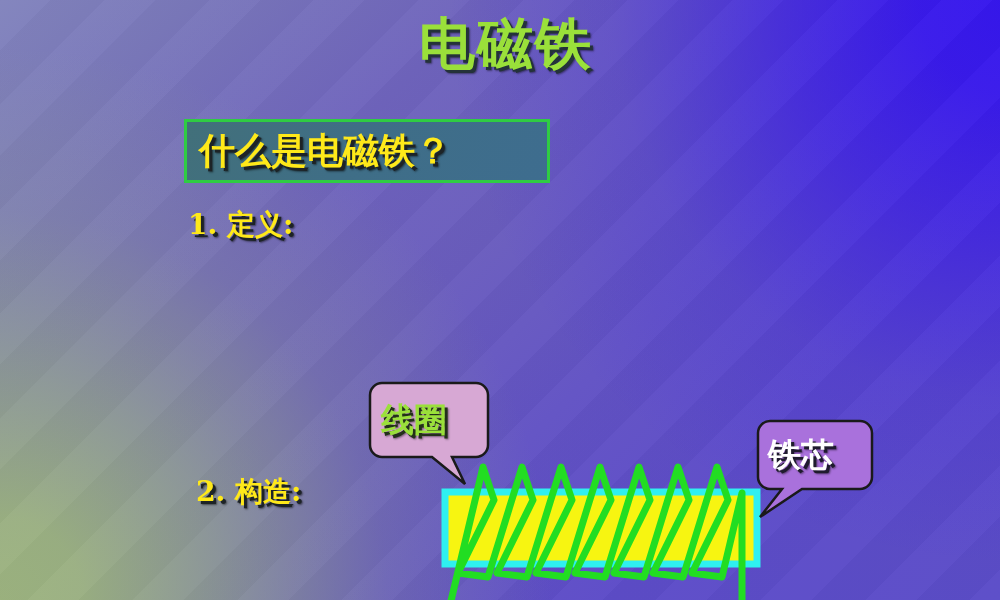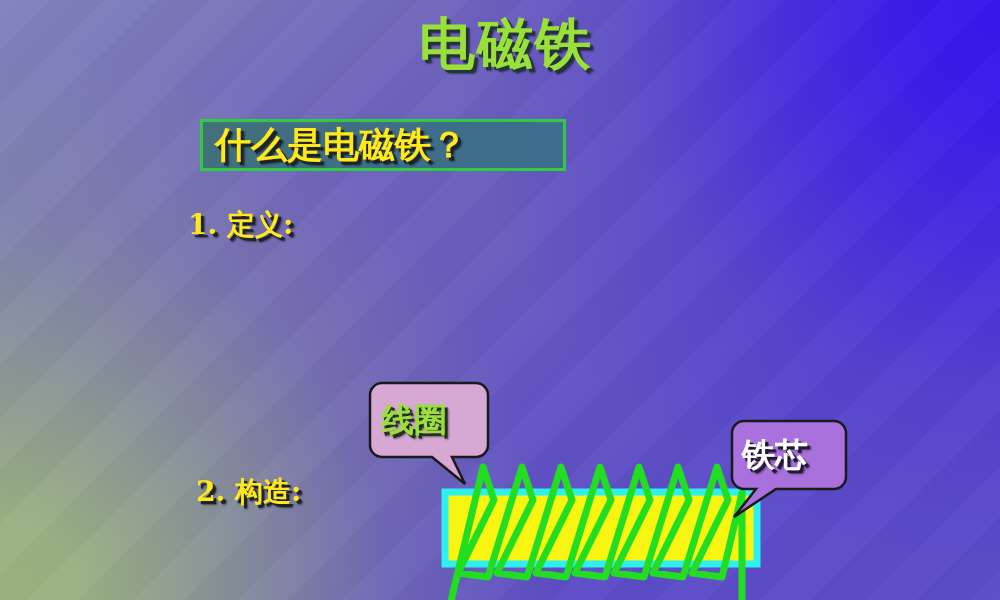--- a/index.html
+++ b/index.html
@@ -63,28 +63,27 @@
     font-weight: bold;
     letter-spacing: 2px;
     color: #9ae03a;
     text-shadow: 3px 3px 0 #24323a, 4px 4px 2px rgba(0,0,0,0.45);
     line-height: 1.05;
   }
 
   
   #questionBox {
     left: 184px; top: 119px;
-    width: 366px; height: 52px;
+    width: 366px; height: 64px;
     border: 3px solid #2fcc43;
     background: linear-gradient(120deg, #42707a 0%, #3f6e86 45%, #3e6d8f 100%);
     box-sizing: border-box;
     display: flex;
     align-items: center;
     padding-left: 12px;
-    margin-left: 16px;
   }
   #questionBox .qtext {
     font-family: "DejaVu Serif", serif;
     font-size: 36px;
     font-weight: bold;
     color: #ffe919;
     text-shadow: 3px 3px 0 #1d2326, 4px 4px 2px rgba(0,0,0,0.5);
     white-space: nowrap;
   }
 
@@ -139,21 +138,21 @@
     font-size: 33px;
     font-weight: bold;
     white-space: nowrap;
   }
   #calloutCoil { left: 368px; top: 381px; width: 140px; height: 105px; }
   #calloutCoil .cotext {
     left: 13px; top: 17px;
     color: #9ae03a;
     text-shadow: 3px 3px 0 #23301a, 4px 4px 2px rgba(0,0,0,0.45);
   }
-  #calloutCore { left: 730px; top: 419px; width: 118px; height: 100px; }
+  #calloutCore { left: 756px; top: 419px; width: 118px; height: 100px; }
   #calloutCore .cotext {
     left: 12px; top: 14px;
     color: #ffffff;
     text-shadow: 3px 3px 0 #1f1b2e, 4px 4px 2px rgba(0,0,0,0.45);
   }
 </style>
 </head>
 <body>
 
 <div id="slide">

